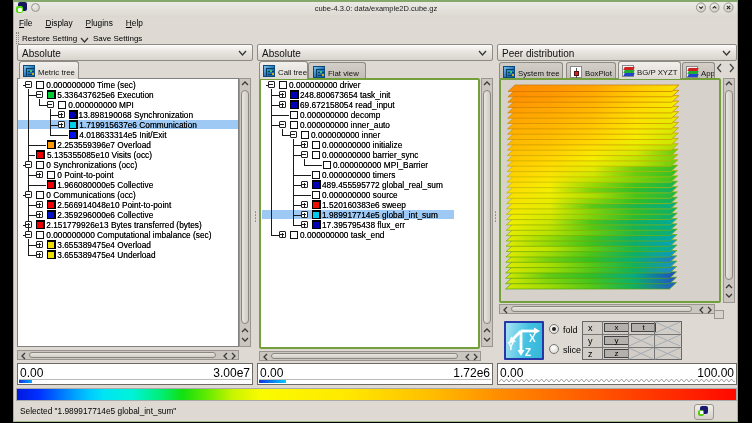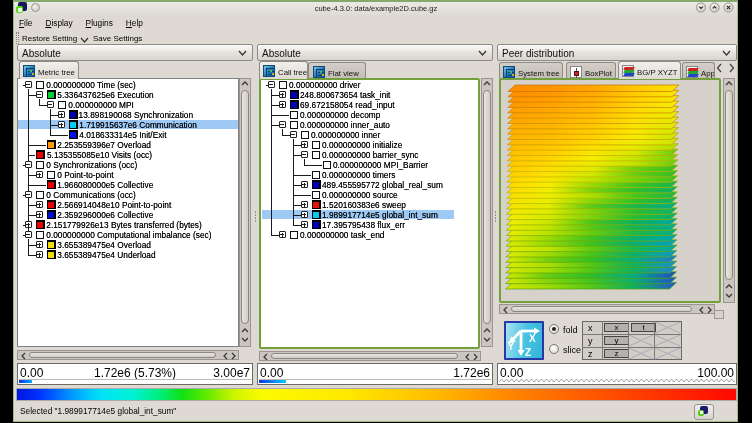--- a/index.html
+++ b/index.html
@@ -816,21 +816,20 @@
 <div style="position:absolute;left:254.5px;top:214px;width:1.5px;height:1.5px;background:#8a8680;border-radius:50%"></div>
 <div style="position:absolute;left:254.5px;top:217px;width:1.5px;height:1.5px;background:#8a8680;border-radius:50%"></div>
 <div style="position:absolute;left:254.5px;top:220px;width:1.5px;height:1.5px;background:#8a8680;border-radius:50%"></div>
 <div style="position:absolute;left:494.5px;top:211px;width:1.5px;height:1.5px;background:#8a8680;border-radius:50%"></div>
 <div style="position:absolute;left:494.5px;top:214px;width:1.5px;height:1.5px;background:#8a8680;border-radius:50%"></div>
 <div style="position:absolute;left:494.5px;top:217px;width:1.5px;height:1.5px;background:#8a8680;border-radius:50%"></div>
 <div style="position:absolute;left:494.5px;top:220px;width:1.5px;height:1.5px;background:#8a8680;border-radius:50%"></div>
 
 <div class="vw" style="left:17px;top:363px;width:236px">
     <span class="l">0.00</span>
-    <span class="c">1.72e6 (5.73%)</span>
     <span class="r">3.00e7</span>
 <div style="position:absolute;left:1px;bottom:1px;width:232px;height:4px;background:#fff;border-top:1px solid #bbb">
       <div style="position:absolute;left:0;top:0;height:100%;width:13px;background:linear-gradient(90deg,#1133dd,#00aaff)"></div>
     </div>
   </div>
 <div class="vw" style="left:257px;top:363px;width:236px">
     <span class="l">0.00</span>
     <span class="r">1.72e6</span>
 <div style="position:absolute;left:1px;bottom:1px;width:232px;height:4px;background:#fff;border-top:1px solid #bbb">
       <div style="position:absolute;left:0;top:0;height:100%;width:27px;background:linear-gradient(90deg,#1133dd,#00ccff)"></div>

